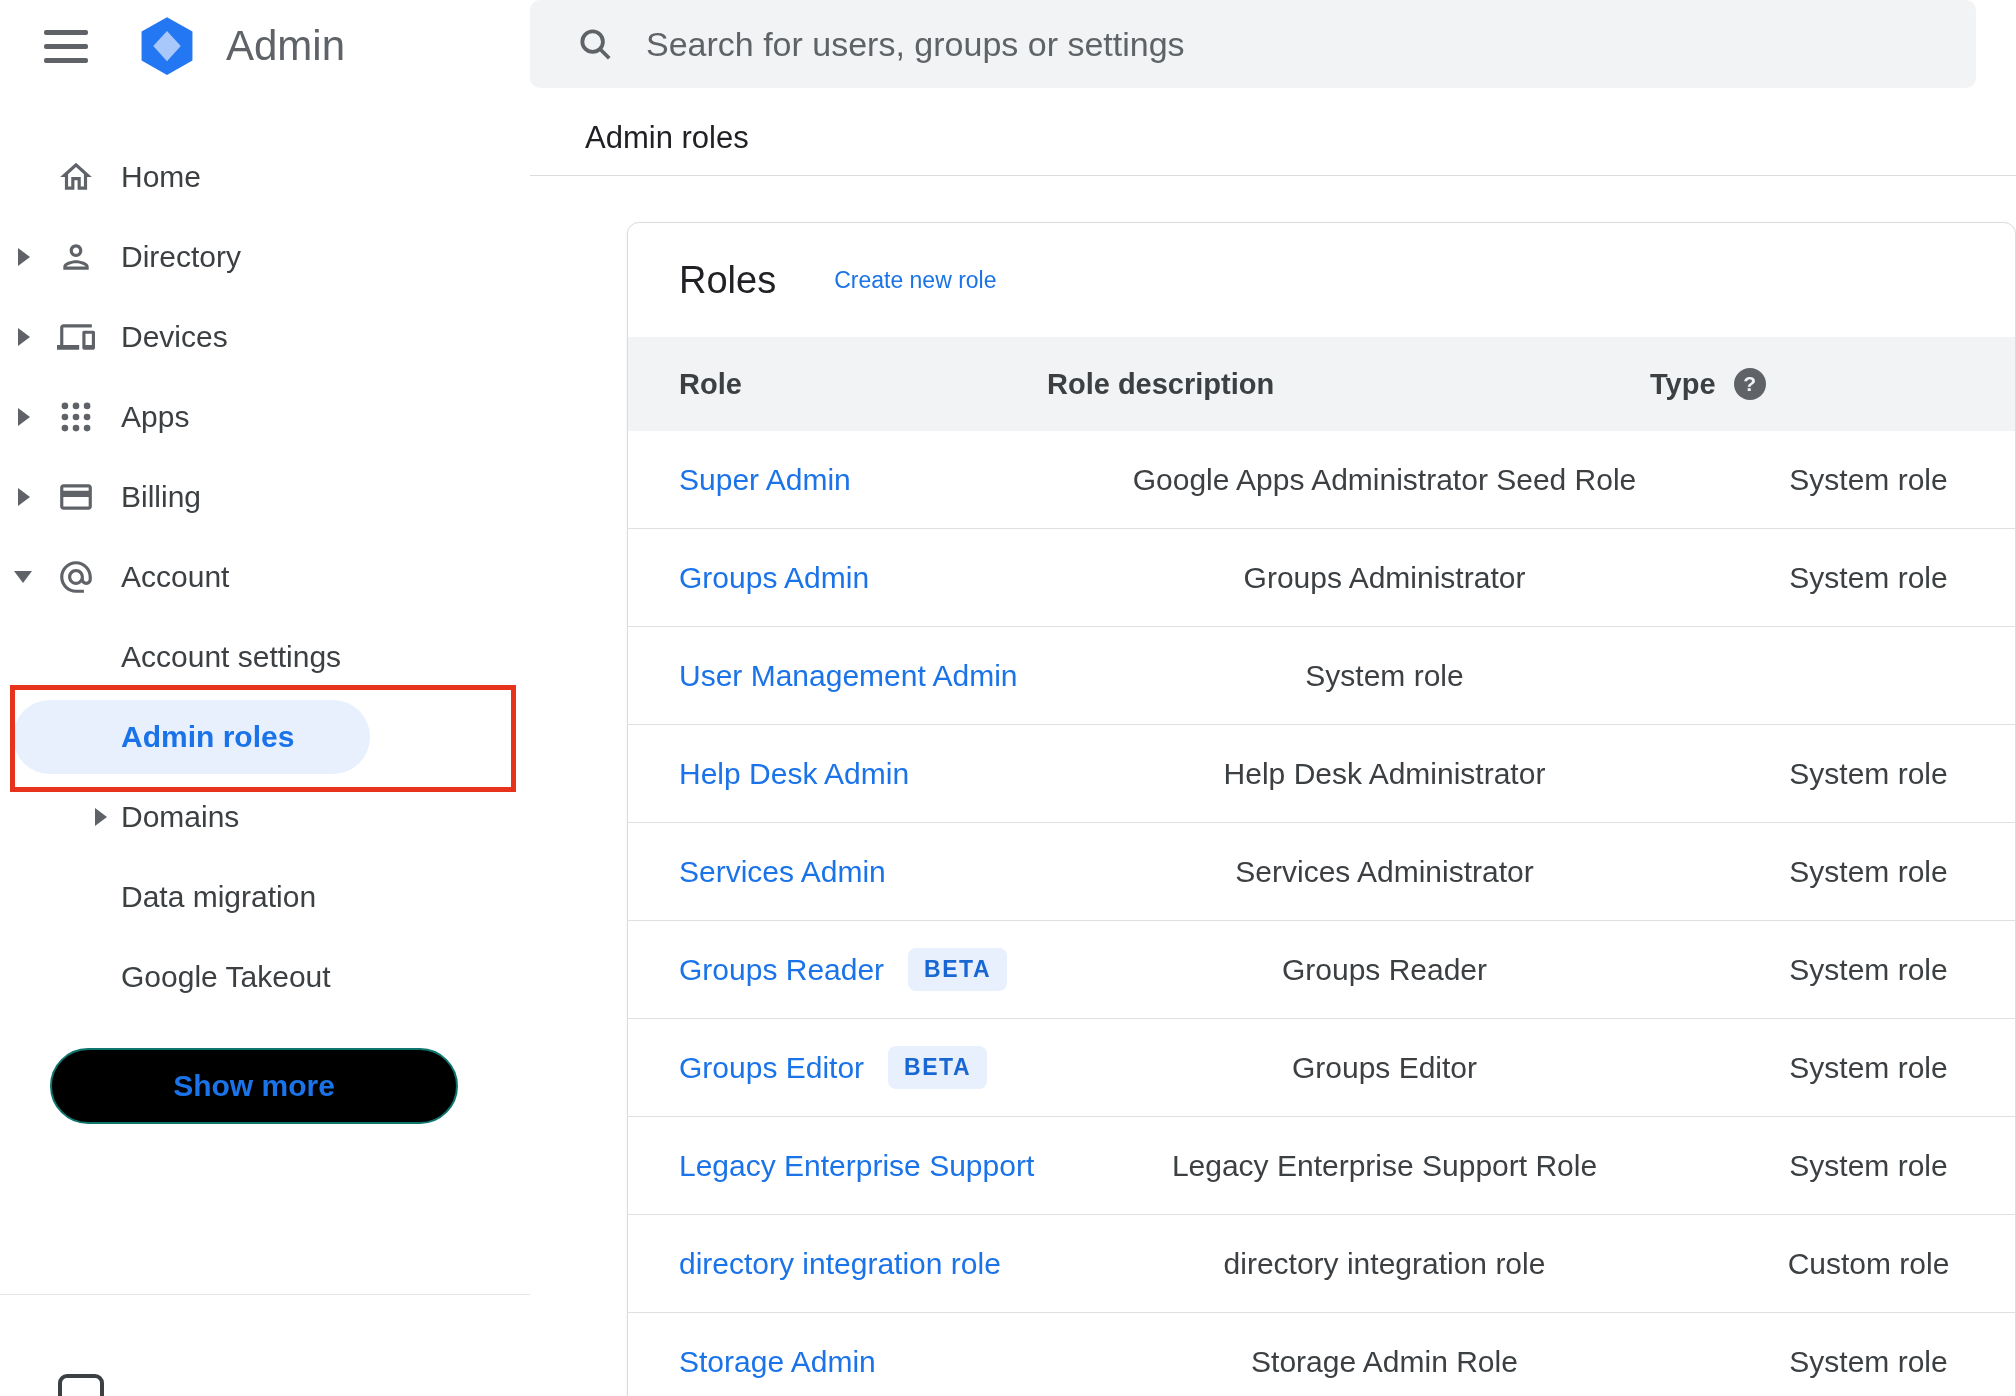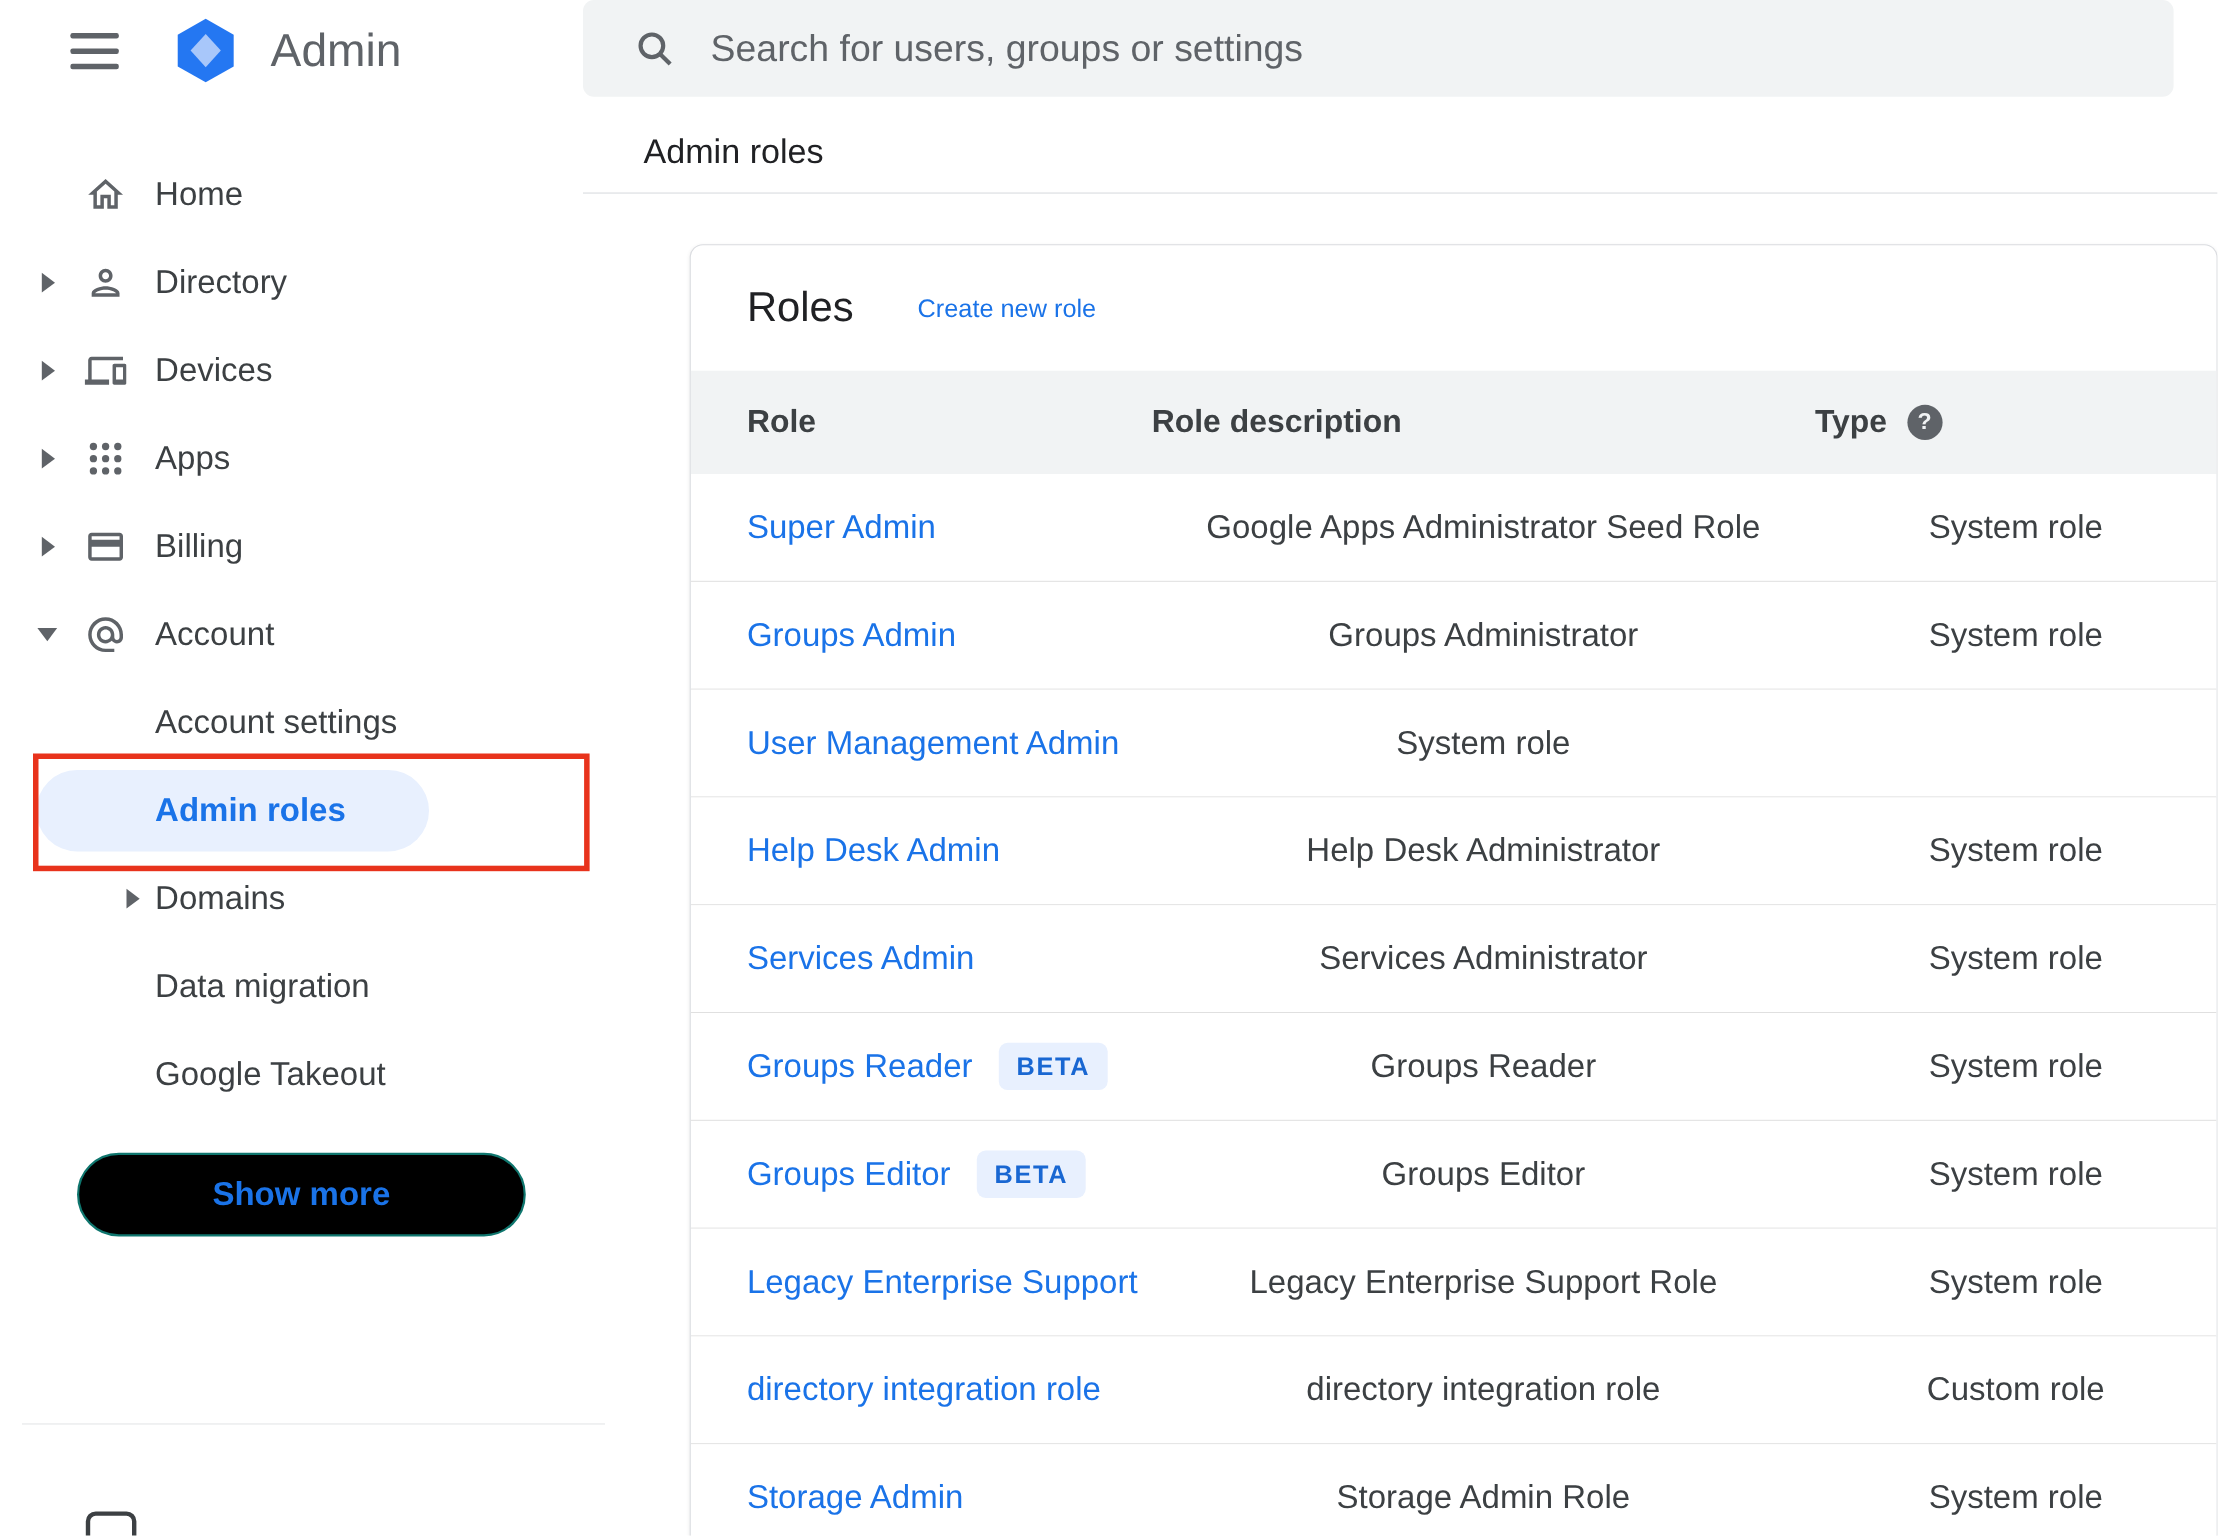--- a/index.html
+++ b/index.html
@@ -6,21 +6,21 @@
   html,body { width:2016px; height:1396px; }
   body {
     font-family:"Liberation Sans", sans-serif;
     background:#ffffff;
     position:relative;
     overflow:hidden;
     color:#3c4043;
   }
 
   
-  .sidebar { position:absolute; left:0; top:0; width:530px; height:1268px; background:#fff;margin-left:20px; }
+  .sidebar { position:absolute; left:0; top:0; width:530px; height:1268px; background:#fff; }
 
   .sidebar-header { height:92px; display:flex; align-items:center; padding-left:44px; }
   .hamburger { width:46px; display:flex; flex-direction:column; gap:9px; cursor:pointer; }
   .hamburger span { display:block; width:44px; height:5px; background:#5f6368; border-radius:2px; }
   .logo { margin-left:44px; width:66px; height:66px; display:flex; align-items:center; }
   .app-title { margin-left:26px; font-size:42px; color:#5f6368; font-weight:400; }
 
   .nav { position:absolute; top:137px; left:0; width:100%; }
   .nav-item { position:relative; height:80px; cursor:pointer; }
   .nav-icon { position:absolute; left:56px; top:50%; transform:translateY(-50%); width:40px; height:40px; display:flex; align-items:center; justify-content:center; }
@@ -94,21 +94,21 @@
   .help-icon {
     margin-left:18px; width:32px; height:32px; border-radius:50%;
     background:#5f6368; color:#f1f3f4; display:inline-flex; align-items:center; justify-content:center;
     font-size:21px; font-weight:700; cursor:pointer;
   }
   .help-icon::after { content:"?"; }
 
   .table-row {
     height:98px; display:grid; grid-template-columns:368px 603px 1fr;
     padding-left:51px; align-items:center;
-    border-bottom:1px solid #e0e0e0; background:#fff;
+    border-bottom:1px solid #e0e0e0; background:#fff;gap:36px;
   }
   .role-cell { display:flex; align-items:center; }
   .role-link { font-size:30px; color:#1a73e8; cursor:pointer; text-decoration:none; white-space:nowrap; }
   .beta-badge {
     margin-left:24px; background:#e8f0fe; color:#1967d2;
     font-size:23px; font-weight:700; letter-spacing:1.5px;
     padding:8px 16px; border-radius:8px; white-space:nowrap;
   }
   .beta-badge:empty { display:none; }
   .desc-cell, .type-cell { font-size:30px; color:#3c4043; white-space:nowrap;text-align:center; }

